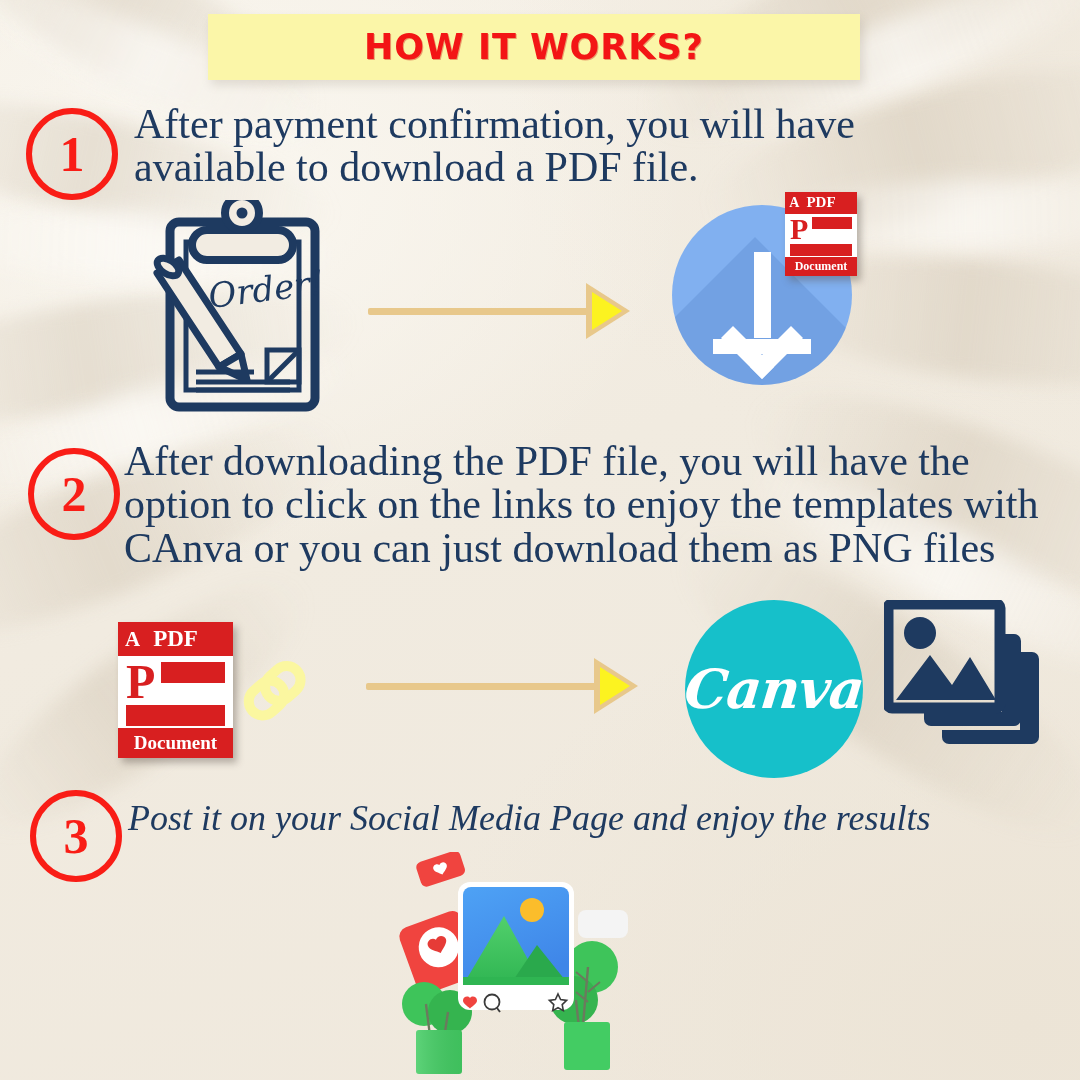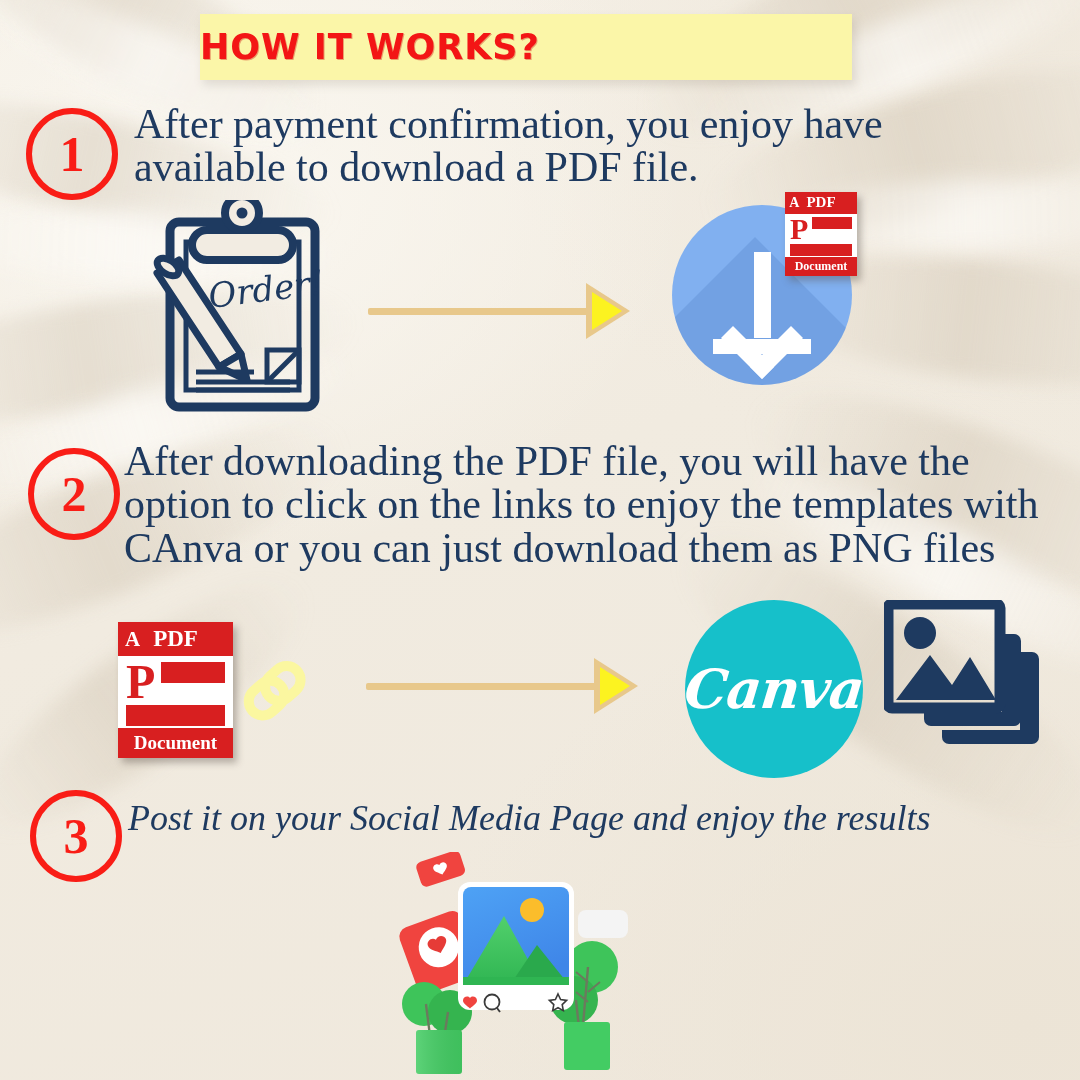--- a/index.html
+++ b/index.html
@@ -36,25 +36,25 @@
     position: absolute;
     background: linear-gradient(90deg, rgba(214,203,185,0.0) 0%, rgba(206,194,175,0.42) 45%, rgba(214,203,185,0.0) 100%);
     filter: blur(9px);
     border-radius: 50%;
   }
   .frond-l { position: absolute; background: linear-gradient(90deg, rgba(250,248,243,0) 0%, rgba(252,250,246,0.75) 50%, rgba(250,248,243,0) 100%); filter: blur(10px); border-radius: 50%; }
 
   
   #title-banner {
     position: absolute;
-    left: 200px; top: 14px;
+    left: 208px; top: 14px;
     width: 652px; height: 66px;
     background: #fbf6a8;
     box-shadow: 3px 5px 9px rgba(120,110,95,0.18);
-    display: flex; align-items: center; justify-content: flex-start;
+    display: flex; align-items: center; justify-content: center;
   }
   #title-text {
     font-family: "DejaVu Sans", sans-serif;
     font-weight: bold;
     font-size: 35px;
     letter-spacing: 1.0px;
     color: #f31515;
     text-shadow: 1px 1px 0 rgba(200,0,0,0.35);
   }
 
@@ -242,21 +242,21 @@
     <div class="frond-l" style="left:720px; top:530px; width:460px; height:75px; transform:rotate(26deg);"></div>
   </div>
 
   <div id="title-banner">
     <span id="title-text">HOW IT WORKS?</span>
   </div>
 
   <div class="step-badge" style="left:26px; top:108px; width:80px; height:80px; font-size:50px;">
     <span>1</span>
   </div>
-  <div class="step-text" style="left:134px; top:103px; width:840px; font-size:42px;">After payment confirmation, you enjoy have available to download a PDF file.</div>
+  <div class="step-text" style="left:134px; top:103px; width:840px; font-size:42px;">After payment confirmation, you will have available to download a PDF file.</div>
 
   <div id="clipboard-icon">
     <svg viewBox="0 0 185 215" width="185" height="215">
       <rect x="20" y="22" width="145" height="185" rx="9" fill="none" stroke="#1e3a60" stroke-width="9"></rect>
       <rect x="36" y="42" width="113" height="148" fill="none" stroke="#1e3a60" stroke-width="5"></rect>
       <path d="M57 30 h71 a15 15 0 0 1 0 30 h-71 a15 15 0 0 1 0 -30 z" fill="#f2ece2" stroke="#1e3a60" stroke-width="8"></path>
       <circle cx="92" cy="13" r="17" fill="#f2ece2" stroke="#1e3a60" stroke-width="8"></circle>
       <circle cx="92" cy="13" r="5.5" fill="#1e3a60"></circle>
 
       <text x="60" y="108" font-family="DejaVu Serif, serif" font-style="italic" font-size="34" fill="#1e3a60" transform="rotate(-7 60 108)">Order!</text>

